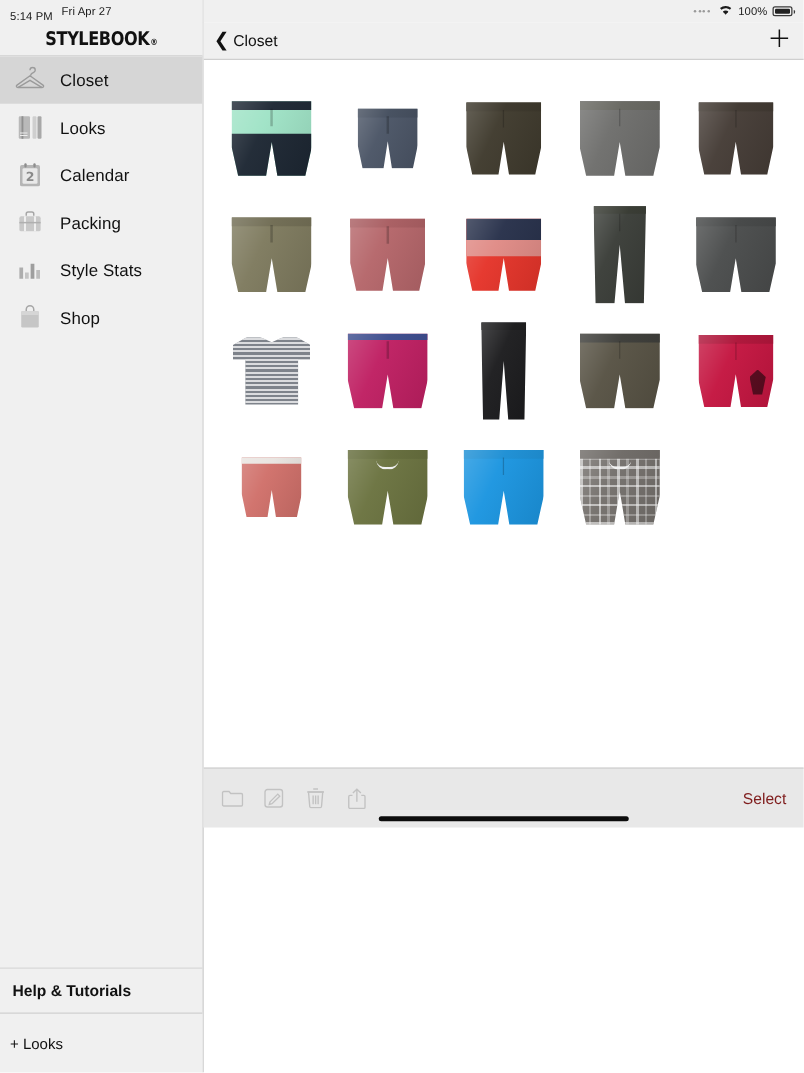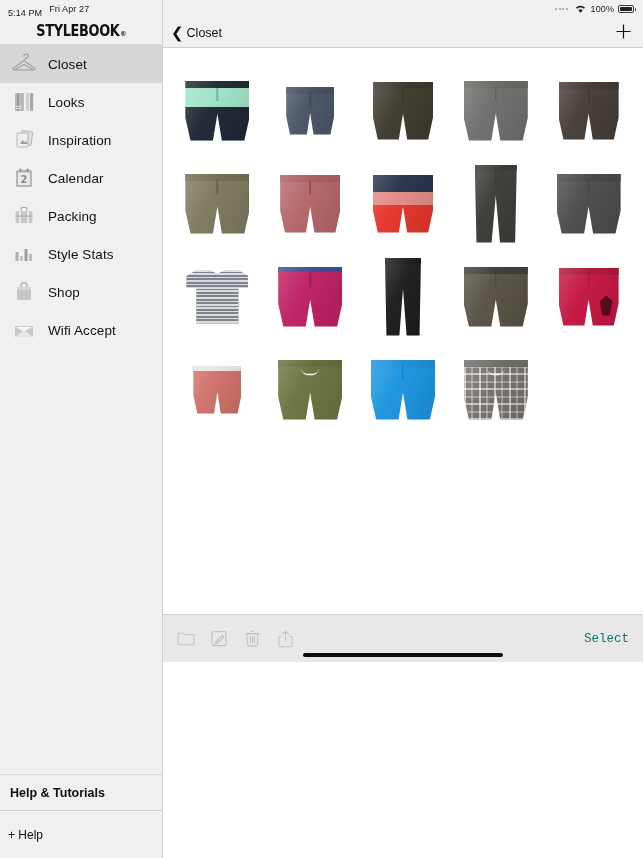--- a/index.html
+++ b/index.html
@@ -160,21 +160,21 @@
   }
 
   
   .toolbar{
     height:48px;background:#e8e8e8;border-top:1px solid #cfcfcf;
     display:flex;align-items:center;padding:0 14px 0 14px;box-sizing:border-box;
     position:relative;
   }
   .tb-icons{display:flex;align-items:center;gap:15px;}
   .tb-icon{width:18px;height:18px;display:flex;align-items:center;justify-content:center;}
-  .tb-select{margin-left:auto;font-size:12.5px;color:#0f766e;cursor:pointer;font-family:Liberation Mono, monospace;}
+  .tb-select{margin-left:auto;font-size:12.5px;color:#7f1d1d;cursor:pointer;}
   .homebar{
     position:absolute;left:50%;bottom:5px;transform:translateX(-50%);
     width:200px;height:4px;border-radius:3px;background:#0c0c0c;
   }
 </style>
 </head>
 <body>
 
 <div class="app">
 
@@ -214,30 +214,20 @@
             <rect x="5.2" y="3" width="1.5" height="18" fill="#8f8f8f"></rect>
             <rect x="14" y="3" width="3.2" height="18" rx="1" fill="#cfcfcf"></rect>
             <rect x="18" y="3" width="3.2" height="18" rx="1" fill="#a8a8a8"></rect>
             <rect x="4" y="16" width="6" height="0.8" fill="#eee"></rect>
             <rect x="4" y="18" width="6" height="0.8" fill="#eee"></rect>
           </svg>
         </span>
         <span class="label">Looks</span>
       </div>
 
-      <div class="navitem">
-        <span class="navicon">
-          <svg width="24" height="24" viewBox="0 0 24 24">
-            <rect x="9" y="3" width="11" height="14" rx="1" fill="#dcdcdc" stroke="#b0b0b0" stroke-width="0.8" transform="rotate(8 14 10)"></rect>
-            <rect x="5" y="5" width="11" height="14" rx="1" fill="#efefef" stroke="#a8a8a8" stroke-width="0.8"></rect>
-            <path d="M8 16l2.5-4 2 2.6 1.6-2.2 1.4 3.6z" fill="#9e9e9e"></path>
-          </svg>
-        </span>
-        <span class="label">Inspiration</span>
-      </div>
 
       <div class="navitem">
         <span class="navicon">
           <svg width="24" height="24" viewBox="0 0 24 24">
             <rect x="4" y="4" width="16" height="17" rx="1.5" fill="#b5b5b5"></rect>
             <rect x="6" y="6.5" width="12" height="12.5" rx="1" fill="#e9e9e9"></rect>
             <rect x="7.5" y="2.5" width="1.8" height="3.4" rx="0.8" fill="#8d8d8d"></rect>
             <rect x="14.7" y="2.5" width="1.8" height="3.4" rx="0.8" fill="#8d8d8d"></rect>
             <text x="12" y="17" font-family="DejaVu Sans, sans-serif" font-size="10" font-weight="bold" fill="#8a8a8a" text-anchor="middle">2</text>
           </svg>
@@ -275,39 +265,29 @@
           <svg width="24" height="24" viewBox="0 0 24 24">
             <path d="M9 7V5.6a3 3 0 016 0V7" fill="none" stroke="#a6a6a6" stroke-width="1.2"></path>
             <rect x="5" y="7" width="14" height="13" rx="1" fill="#c6c6c6"></rect>
             <rect x="5" y="7" width="14" height="3" fill="#d6d6d6"></rect>
           </svg>
         </span>
         <span class="label">Shop</span>
       </div>
 
 
-      <div class="navitem">
-        <span class="navicon">
-          <svg width="24" height="24" viewBox="0 0 24 24">
-            <rect x="3" y="8" width="18" height="11" rx="1" fill="#c9c9c9"></rect>
-            <path d="M3 19l8-6.2 1 .7 1-.7 8 6.2z" fill="#e6e6e6"></path>
-            <path d="M3.4 8.4L12 14.6l8.6-6.2z" fill="#f4f4f4" stroke="#cdcdcd" stroke-width="0.7"></path>
-          </svg>
-        </span>
-        <span class="label">Wifi Accept</span>
-      </div>
 
     </div>
 
     <div class="helprow">
       <span class="label">Help &amp; Tutorials</span>
     </div>
 
     <div class="sidefooter">
-      <span class="label">+ Help</span>
+      <span class="label">+ Looks</span>
     </div>
   </div>
 
   <div class="main">
 
     <div class="mainstatus">
       <span class="dots">
           <i></i>
           <i></i>
           <i></i>

